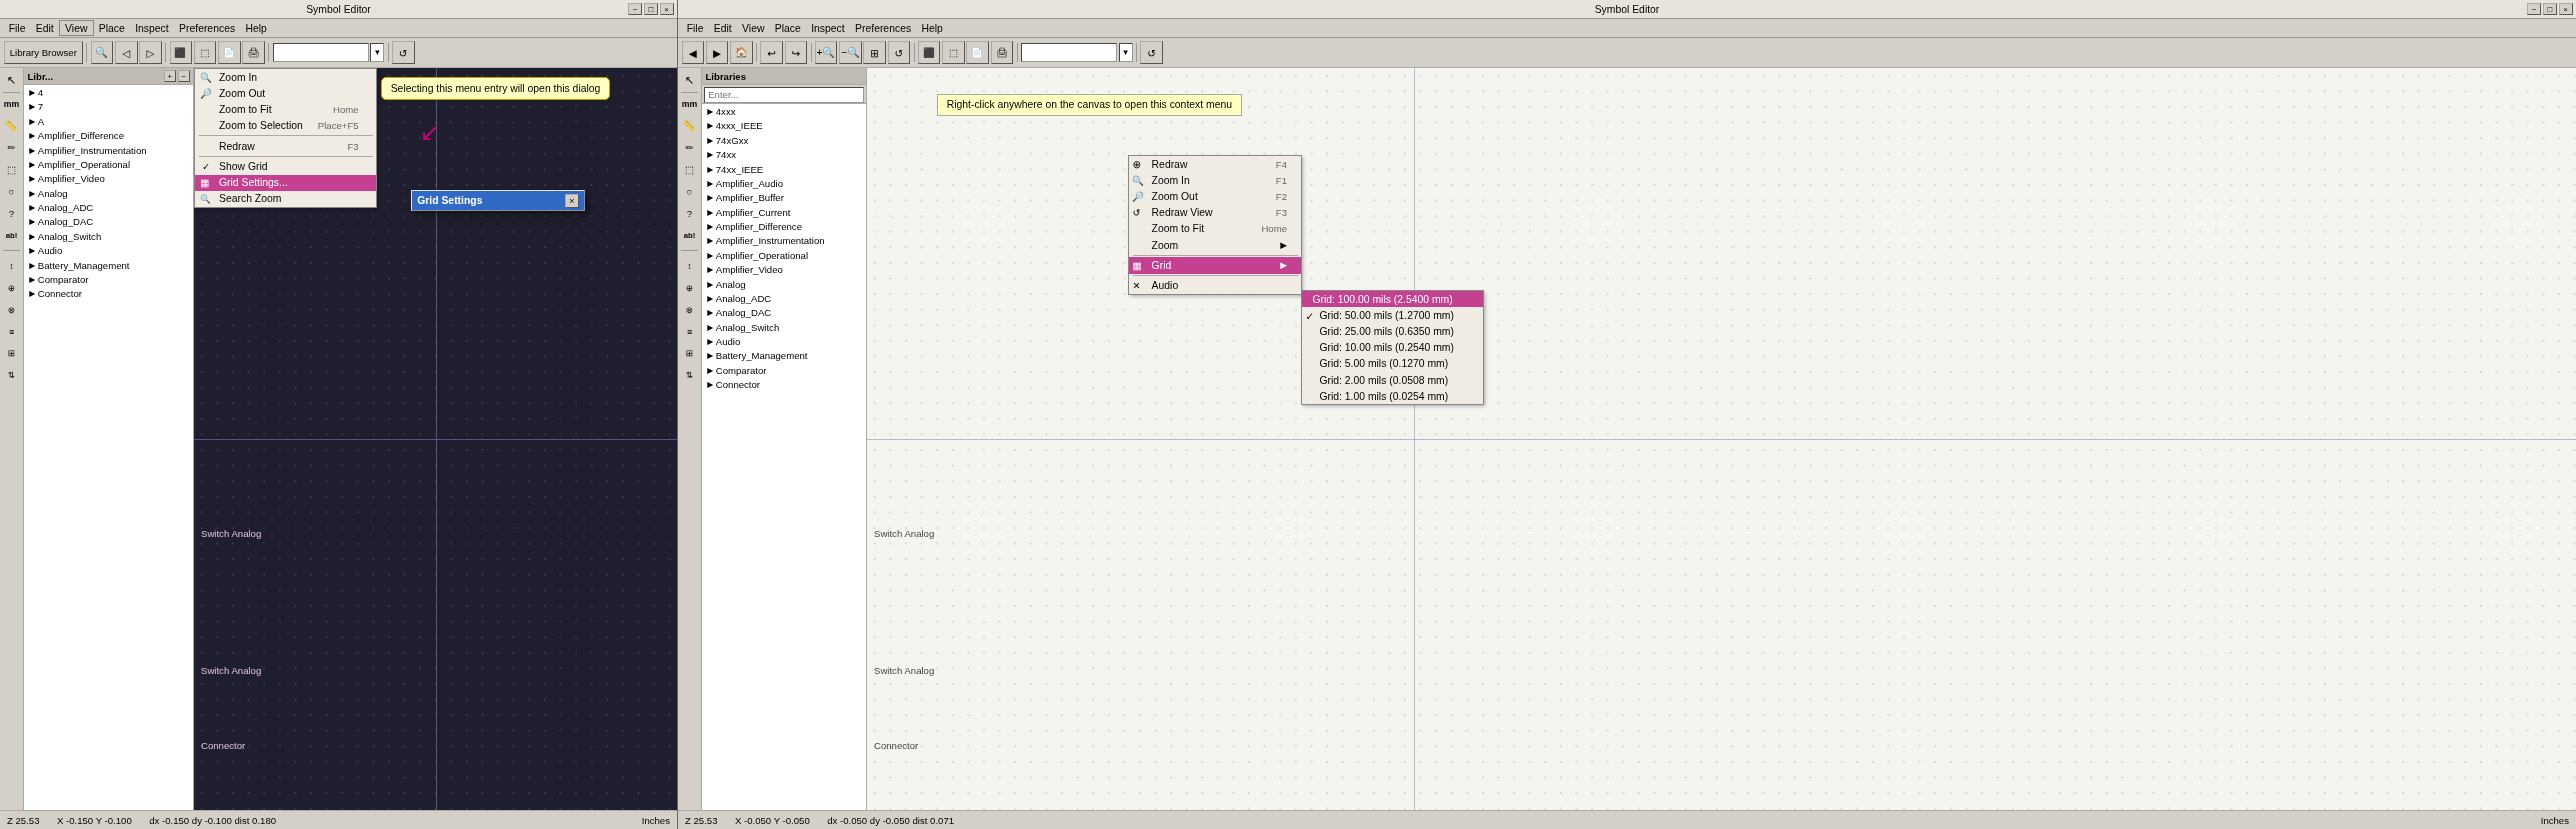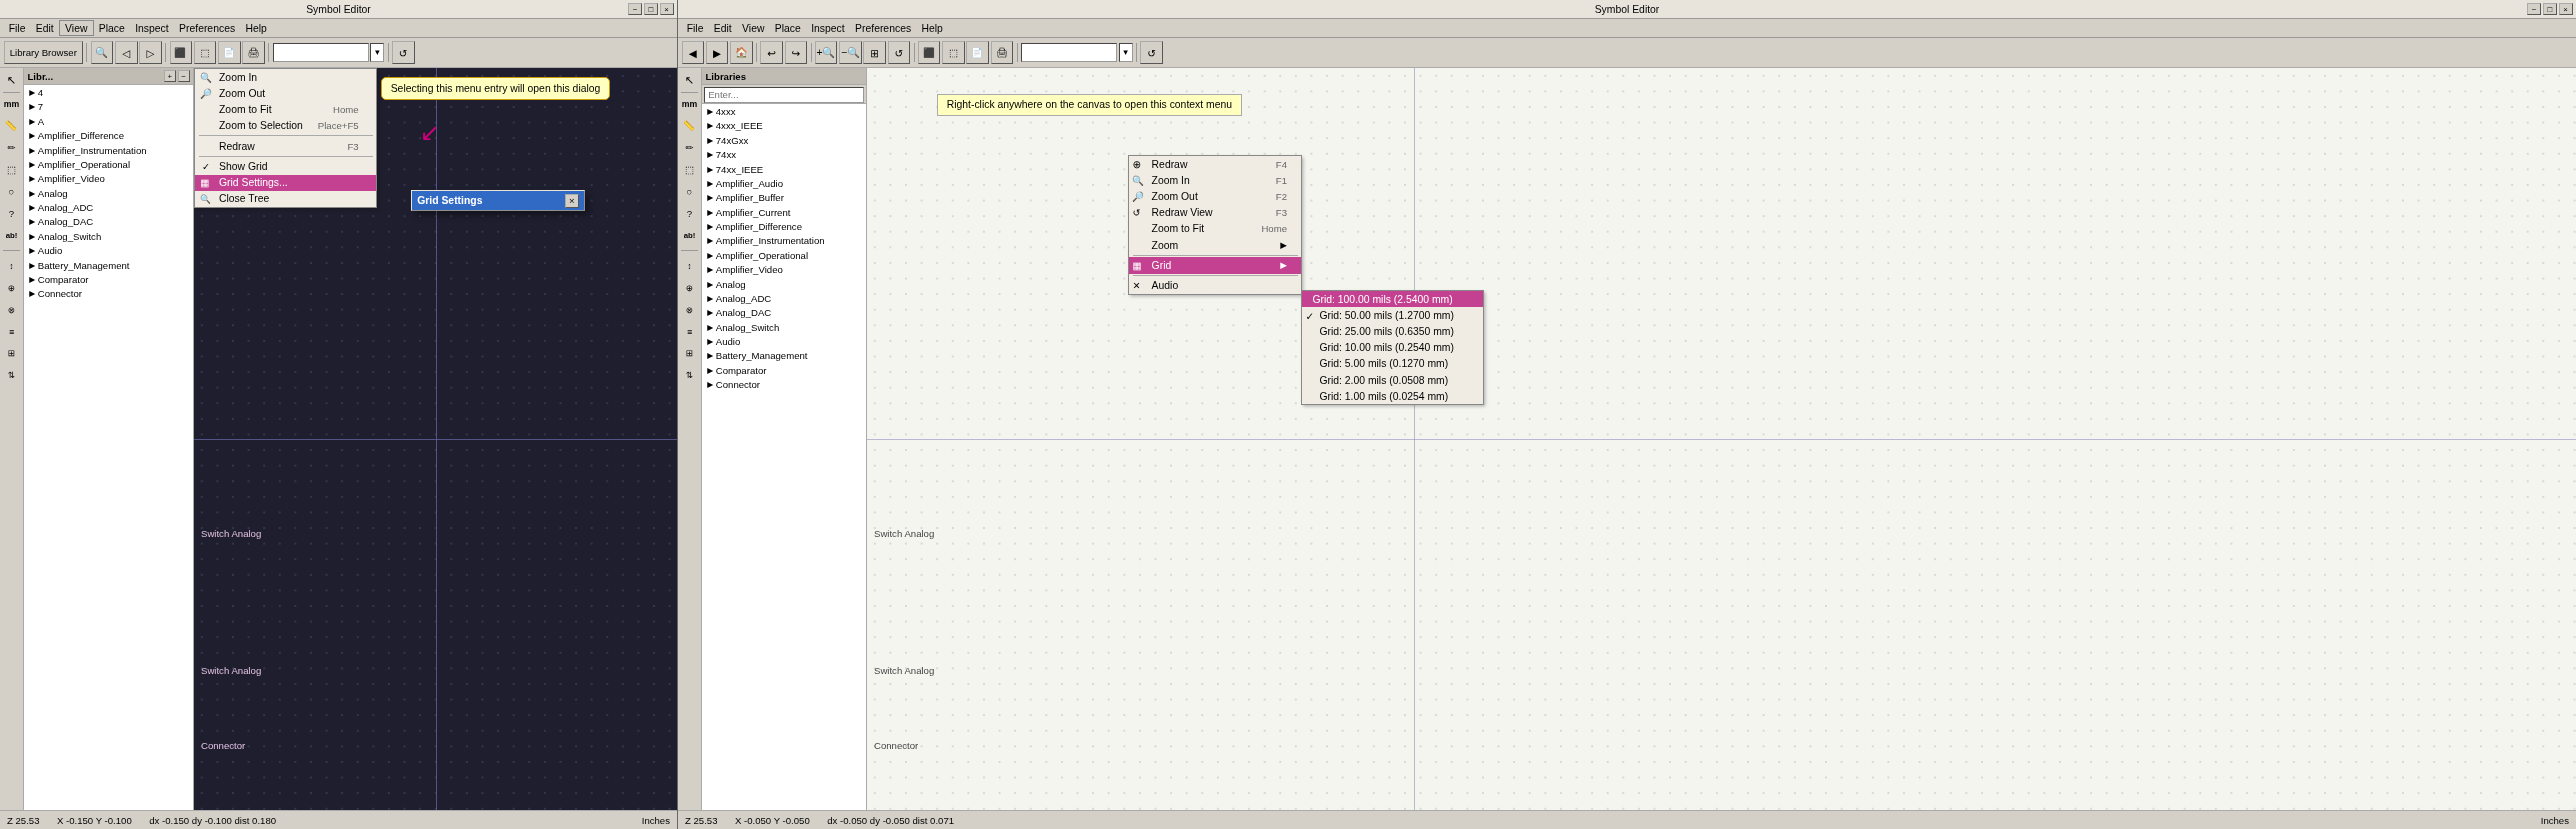--- a/index.html
+++ b/index.html
@@ -135,21 +135,21 @@
           <div style="padding:2.6px 17.4px 2.6px 24px;font-size:10.4px;cursor:pointer;display:flex;align-items:center;justify-content:space-between;position:relative;">
             <span style="position:absolute;left:7px;font-size:9.6px;">✓</span>
             <span>Show Grid</span>
           </div>
           <div style="padding:2.6px 17.4px 2.6px 24px;font-size:10.4px;cursor:pointer;display:flex;align-items:center;justify-content:space-between;position:relative;background:#c44090;color:white;">
             <span style="position:absolute;left:5.2px;font-size:9.6px;">▦</span>
             <span>Grid Settings...</span>
           </div>
           <div style="padding:2.6px 17.4px 2.6px 24px;font-size:10.4px;cursor:pointer;display:flex;align-items:center;justify-content:space-between;position:relative;">
             <span style="position:absolute;left:5.2px;font-size:8.7px;">🔍</span>
-            <span>Close Tree</span>
+            <span>Search Zoom</span>
           </div>
         </div>
 
         <div style="position:absolute;top:8.7px;left:187px;background:#ffffc0;border:0.9px solid #cc9900;padding:5.2px 8.7px;font-size:10.4px;border-radius:5px;z-index:150;white-space:nowrap;">
           <span>Selecting this menu entry will open this dialog</span>
         </div>
 
         <div style="position:absolute;top:52px;left:226px;color:#cc0077;font-size:24px;transform:rotate(180deg);">↗</div>
 
         <div style="position:absolute;top:122px;left:217px;background:#d4d0c8;border:1.7px outset #e8e4dc;box-shadow:3.5px 3.5px 7px rgba(0,0,0,0.4);z-index:200;width:174px;">

